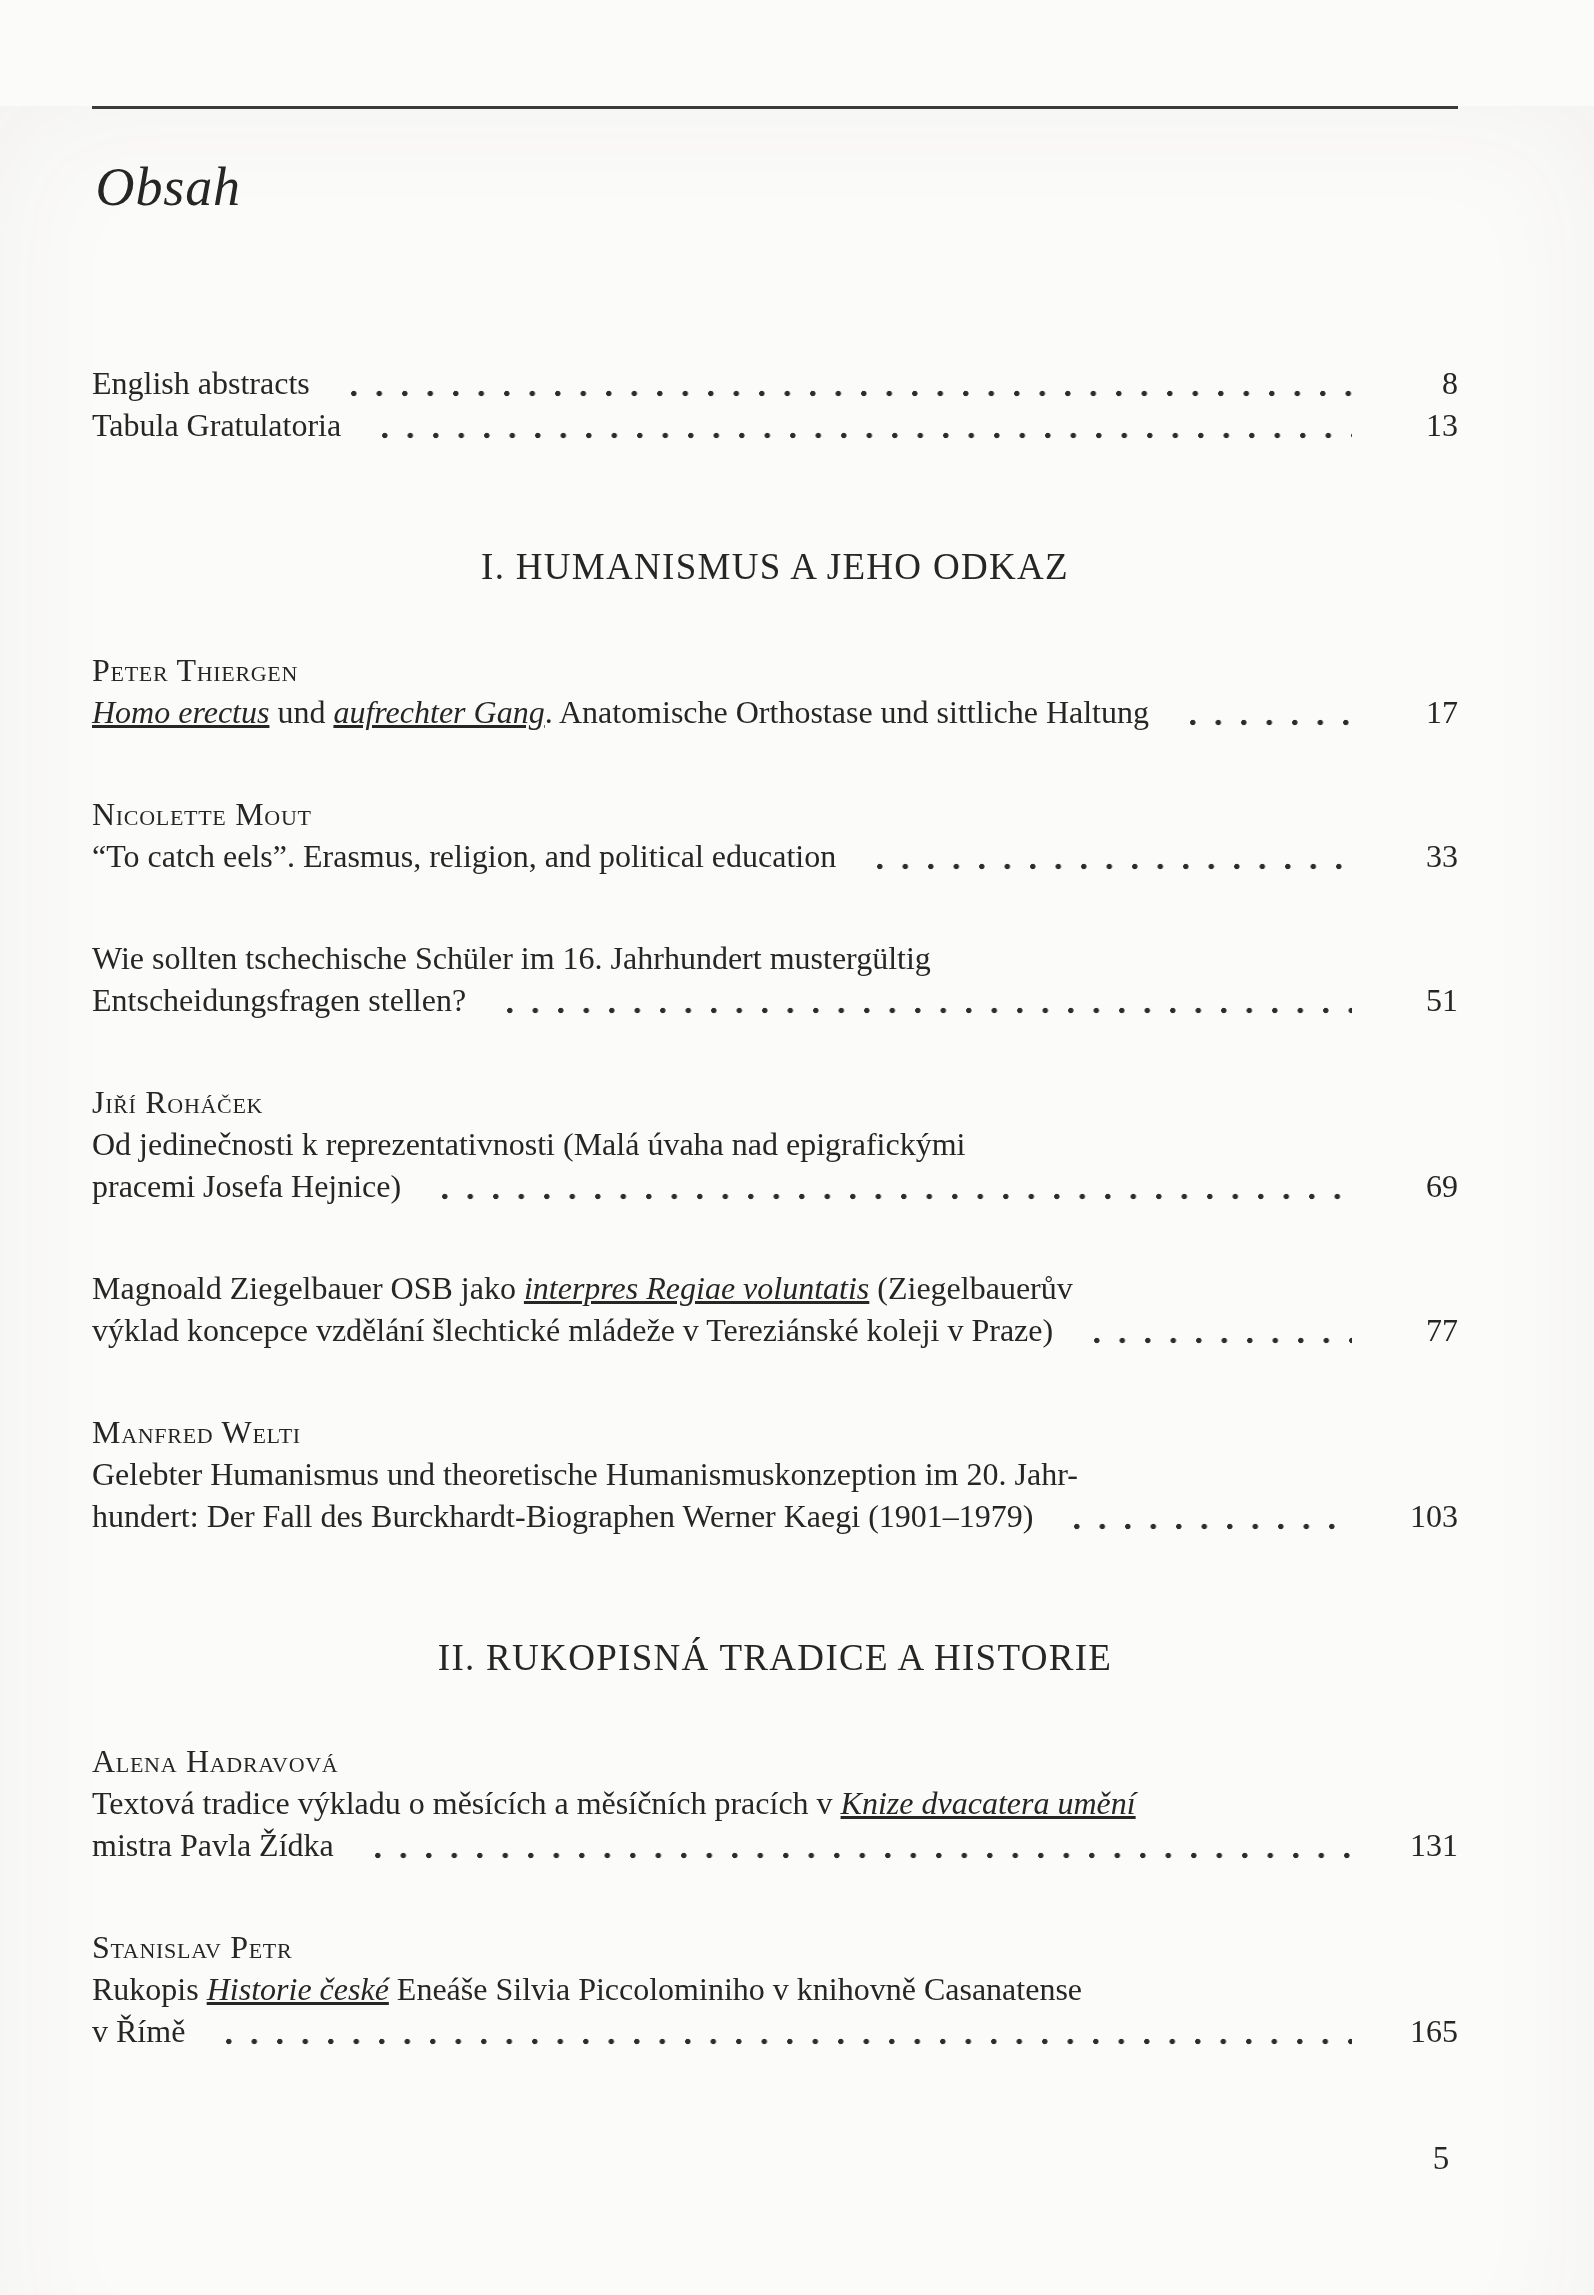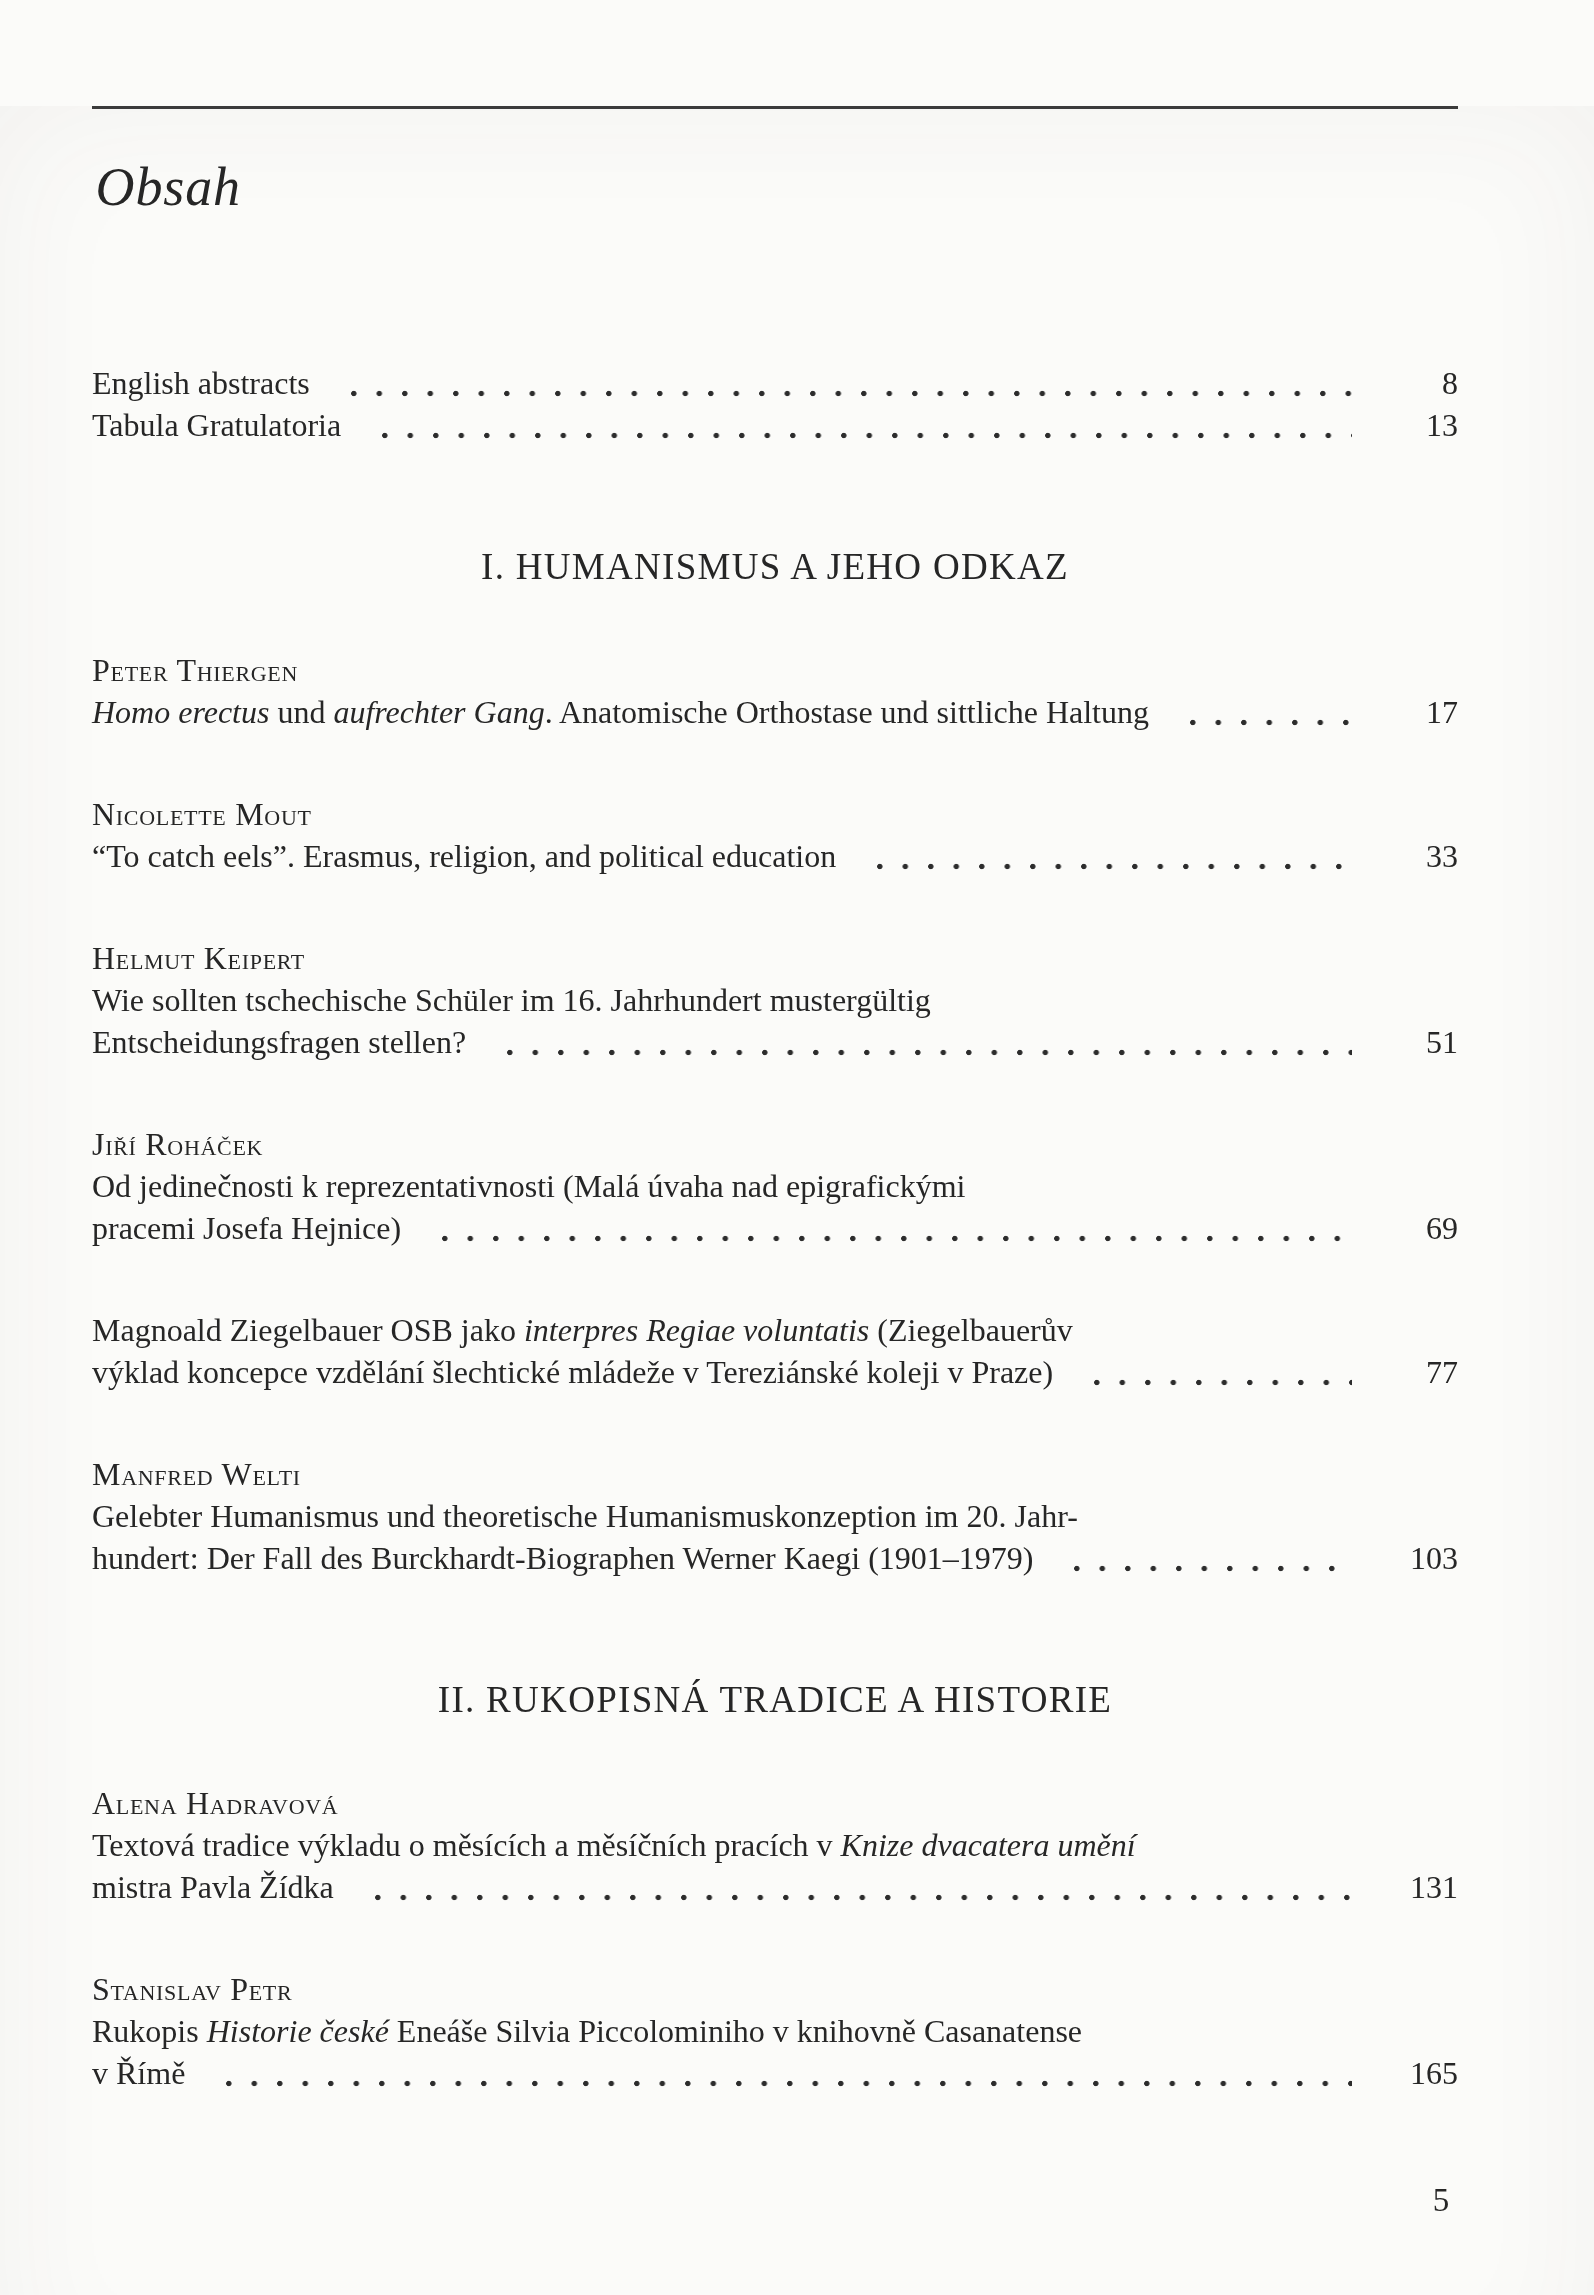--- a/index.html
+++ b/index.html
@@ -34,21 +34,21 @@
     letter-spacing: 0.9px;
   }
   .toc {
     margin-top: 148px;
     font-size: 32px;
     line-height: 42px;
   }
   .toc-row { display: flex; align-items: flex-end; gap: 27px; }
   .toc > .toc-row + .toc-row { }
   .label { white-space: pre-wrap; }
-  .it { font-style: italic; }
+  .it { font-style: italic; text-decoration: underline; }
   .leader {
     flex: 1 1 auto;
     align-self: flex-end;
     height: 7px;
     min-width: 23px;
     margin: 0 16px 6.2px 14px;
     background-image: radial-gradient(circle at 2.8px 3.5px, #2c2c2c 2.3px, rgba(0,0,0,0) 3.1px);
     background-size: 25.5px 7px;
     background-repeat: repeat-x;
   }
@@ -97,21 +97,20 @@
       </div>
       <div class="entry">
         <div class="author">Nicolette Mout</div>
         <div class="toc-row">
           <span class="label"><span>“To catch eels”. Erasmus, religion, and political education</span></span>
           <span class="leader"></span>
           <span class="pagenum">33</span>
         </div>
       </div>
       <div class="entry">
-        <div class="author">Helmut Keipert</div>
         <div class="toc-row">
           <span class="label"><span>Wie sollten tschechische Schüler im 16. Jahrhundert mustergültig</span></span>
         </div>
         <div class="toc-row">
           <span class="label"><span>Entscheidungsfragen stellen?</span></span>
           <span class="leader"></span>
           <span class="pagenum">51</span>
         </div>
       </div>
       <div class="entry">

